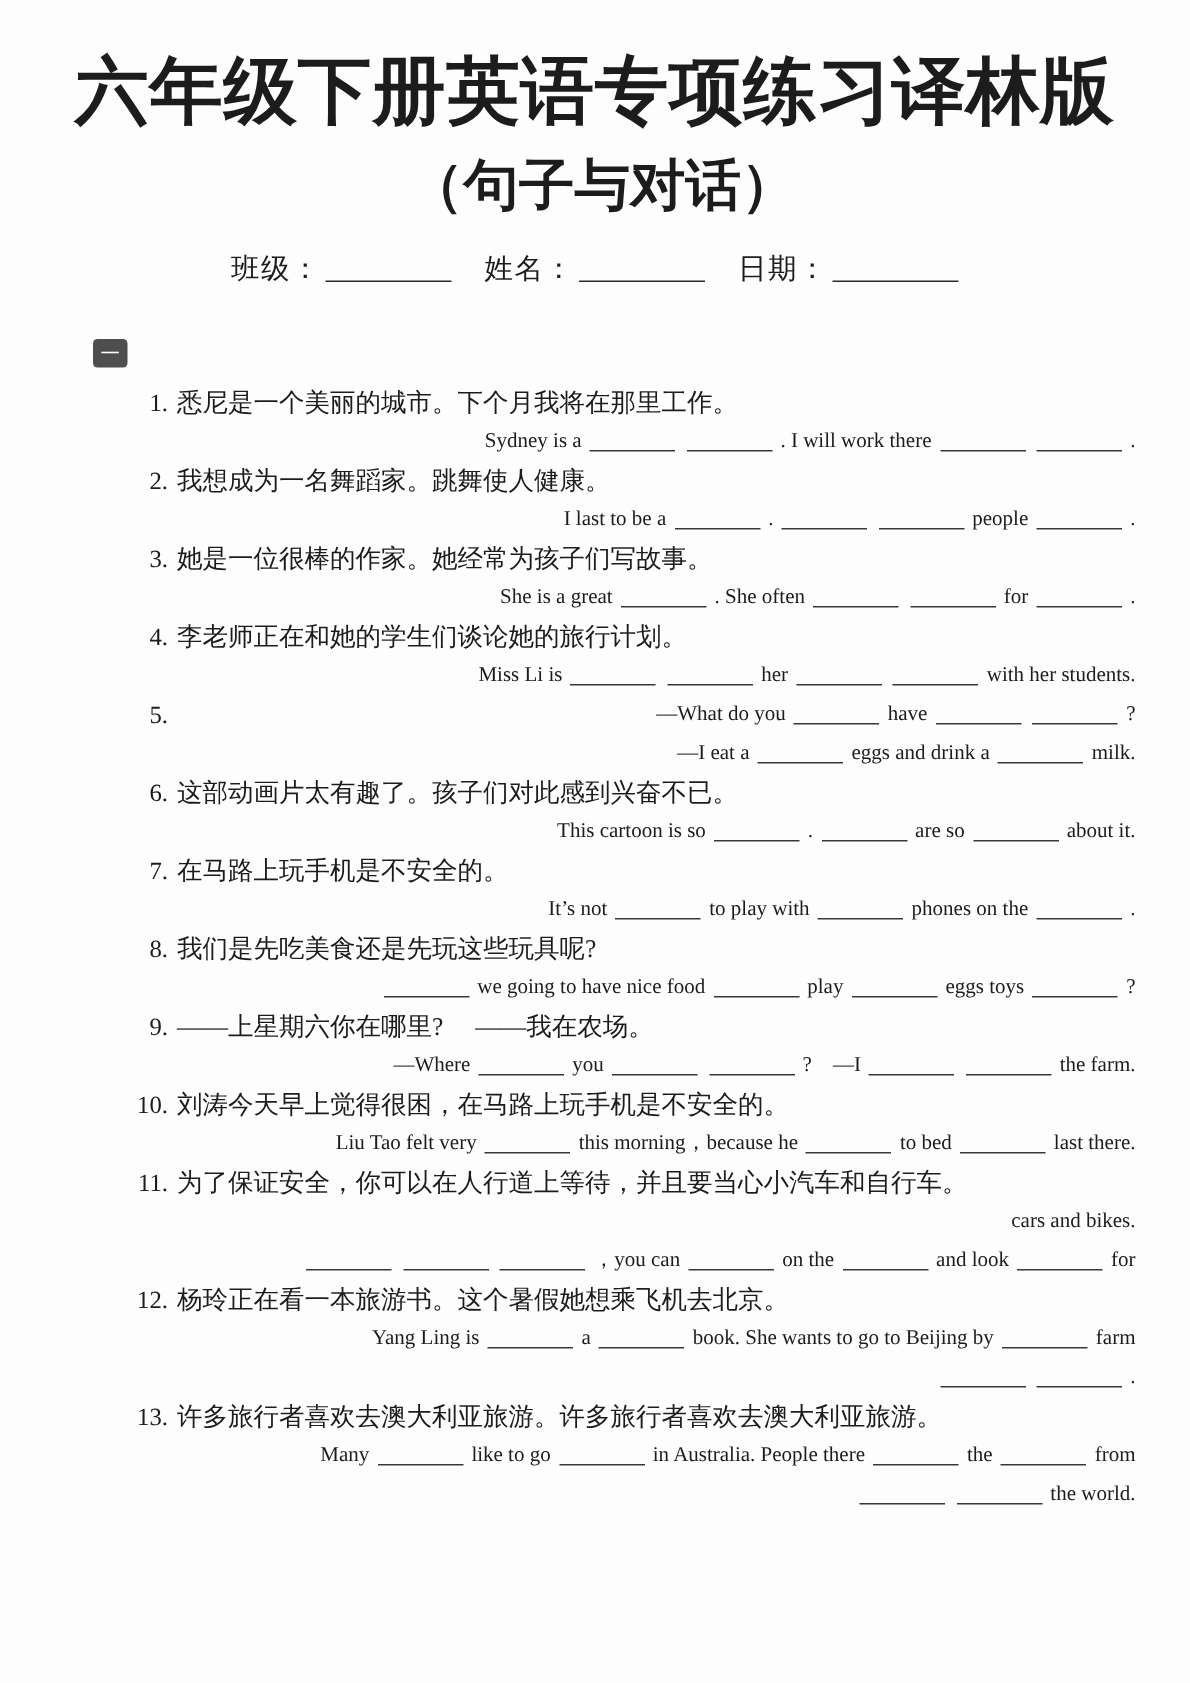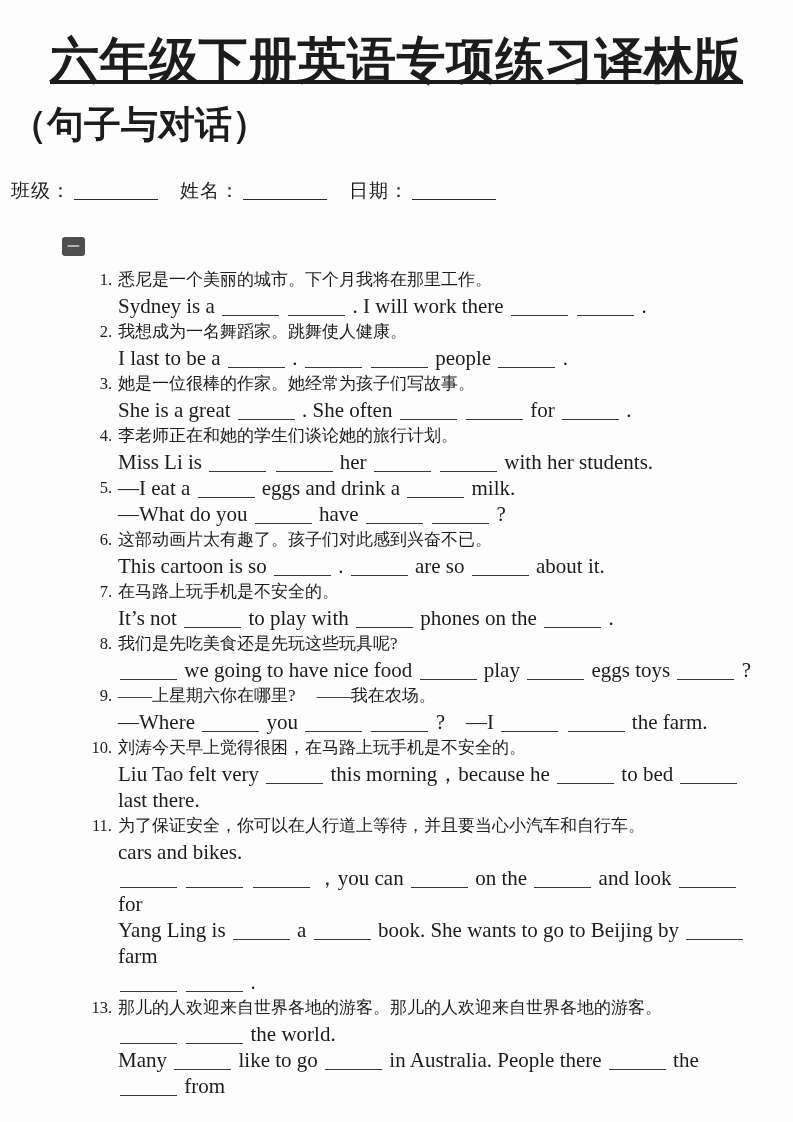--- a/index.html
+++ b/index.html
@@ -13,33 +13,33 @@
   }
   .page { width: 100%; height: 100%; position: relative; }
 
   .title {
     margin: 34px 10px 0;
     text-align: center;
     font-size: 49px;
     font-weight: 600;
     letter-spacing: 0.5px;
     line-height: 1.1;
-    text-decoration: underline;
   }
   .subtitle {
     margin-top: 16px;
+    text-align: center;
     font-size: 37px;
     font-weight: 600;
     line-height: 1.15;
     padding-left: 10px;
   }
 
   .fields {
-    margin-top: 32px;
-    text-align: left;
+    margin-top: 21px;
+    text-align: center;
     font-size: 19px;
     line-height: 26px;
     white-space: nowrap;
   }
   .field { margin: 0 11px; }
   .field-label { letter-spacing: 1px; }
   .field-blank {
     display: inline-block;
     width: 84px; height: 14px;
     border-bottom: 1.5px solid #2b2b2b;
@@ -72,21 +72,21 @@
   #questions {
     margin: 11px 36px 0 118px;
     position: relative;
   }
   .q-line {
     position: relative;
     line-height: 26px;
     white-space: pre-wrap;
   }
   .q-cn { font-size: 17px; }
-  .q-en { font-size: 21px; }
+  .q-en { font-size: 14px; text-align: right; }
   .q-num {
     position: absolute;
     right: 100%;
     padding-right: 6px;
     font-size: 16.5px;
     white-space: nowrap;
   }
   .blank {
     display: inline-block;
     width: 57px; height: 12px;
@@ -130,22 +130,22 @@
       <div class="q">
         <div class="q-line q-cn"><span class="q-num">3.</span><span>她是一位很棒的作家。她经常为孩子们写故事。</span></div>
         <div class="q-line q-en"><span>She is a great </span><span class="blank"></span><span> . She often </span><span class="blank"></span><span> </span><span class="blank"></span><span> for </span><span class="blank"></span><span> .</span></div>
       </div>
       <div class="q">
         <div class="q-line q-cn"><span class="q-num">4.</span><span>李老师正在和她的学生们谈论她的旅行计划。</span></div>
         <div class="q-line q-en"><span>Miss Li is </span><span class="blank"></span><span> </span><span class="blank"></span><span> her </span><span class="blank"></span><span> </span><span class="blank"></span><span> with her students.</span></div>
       </div>
       <div class="q">
         <div class="q-line q-cn"><span class="q-num">5.</span></div>
+        <div class="q-line q-en"><span>—What do you </span><span class="blank"></span><span> have </span><span class="blank"></span><span> </span><span class="blank"></span><span> ?</span></div>
         <div class="q-line q-en"><span>—I eat a </span><span class="blank"></span><span> eggs and drink a </span><span class="blank"></span><span> milk.</span></div>
-        <div class="q-line q-en"><span>—What do you </span><span class="blank"></span><span> have </span><span class="blank"></span><span> </span><span class="blank"></span><span> ?</span></div>
       </div>
       <div class="q">
         <div class="q-line q-cn"><span class="q-num">6.</span><span>这部动画片太有趣了。孩子们对此感到兴奋不已。</span></div>
         <div class="q-line q-en"><span>This cartoon is so </span><span class="blank"></span><span> . </span><span class="blank"></span><span> are so </span><span class="blank"></span><span> about it.</span></div>
       </div>
       <div class="q">
         <div class="q-line q-cn"><span class="q-num">7.</span><span>在马路上玩手机是不安全的。</span></div>
         <div class="q-line q-en"><span>It’s not </span><span class="blank"></span><span> to play with </span><span class="blank"></span><span> phones on the </span><span class="blank"></span><span> .</span></div>
       </div>
       <div class="q">
@@ -159,25 +159,26 @@
       <div class="q">
         <div class="q-line q-cn"><span class="q-num">10.</span><span>刘涛今天早上觉得很困，在马路上玩手机是不安全的。</span></div>
         <div class="q-line q-en"><span>Liu Tao felt very </span><span class="blank"></span><span> this morning，because he </span><span class="blank"></span><span> to bed </span><span class="blank"></span><span> last there.</span></div>
       </div>
       <div class="q">
         <div class="q-line q-cn"><span class="q-num">11.</span><span>为了保证安全，你可以在人行道上等待，并且要当心小汽车和自行车。</span></div>
         <div class="q-line q-en"><span>cars and bikes.</span></div>
         <div class="q-line q-en"><span class="blank"></span><span> </span><span class="blank"></span><span> </span><span class="blank"></span><span> ，you can </span><span class="blank"></span><span> on the </span><span class="blank"></span><span> and look </span><span class="blank"></span><span> for</span></div>
       </div>
       <div class="q">
+        <div class="q-line q-cn"><span class="q-num">12.</span><span>杨玲正在看一本旅游书。这个暑假她想乘飞机去北京。</span></div>
         <div class="q-line q-en"><span>Yang Ling is </span><span class="blank"></span><span> a </span><span class="blank"></span><span> book. She wants to go to Beijing by </span><span class="blank"></span><span> farm</span></div>
         <div class="q-line q-en"><span class="blank"></span><span> </span><span class="blank"></span><span> .</span></div>
       </div>
       <div class="q">
-        <div class="q-line q-cn"><span class="q-num">13.</span><span>那儿的人欢迎来自世界各地的游客。那儿的人欢迎来自世界各地的游客。</span></div>
+        <div class="q-line q-cn"><span class="q-num">13.</span><span>许多旅行者喜欢去澳大利亚旅游。许多旅行者喜欢去澳大利亚旅游。</span></div>
+        <div class="q-line q-en"><span>Many </span><span class="blank"></span><span> like to go </span><span class="blank"></span><span> in Australia. People there </span><span class="blank"></span><span> the </span><span class="blank"></span><span> from</span></div>
         <div class="q-line q-en"><span class="blank"></span><span> </span><span class="blank"></span><span> the world.</span></div>
-        <div class="q-line q-en"><span>Many </span><span class="blank"></span><span> like to go </span><span class="blank"></span><span> in Australia. People there </span><span class="blank"></span><span> the </span><span class="blank"></span><span> from</span></div>
       </div>
     </div>
 
   <div class="footer">第1页，共4页</div>
 
 </div>
 
 </body></html>

